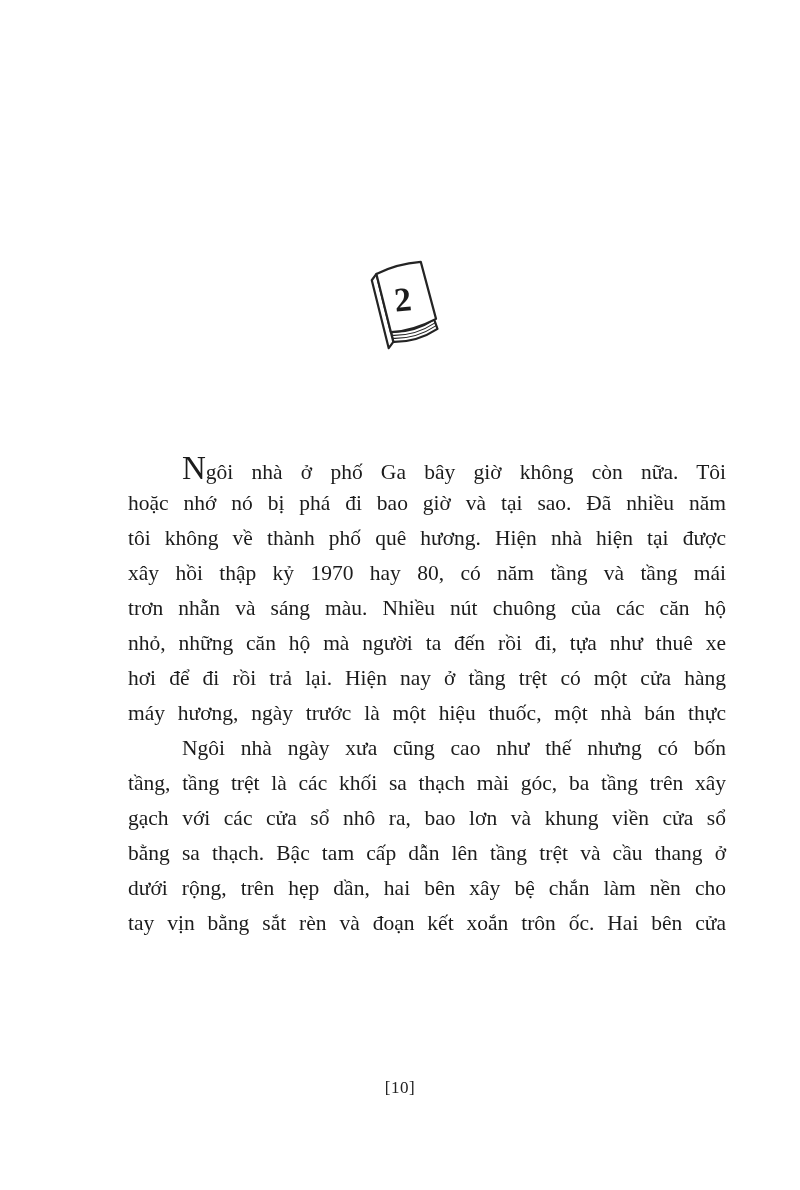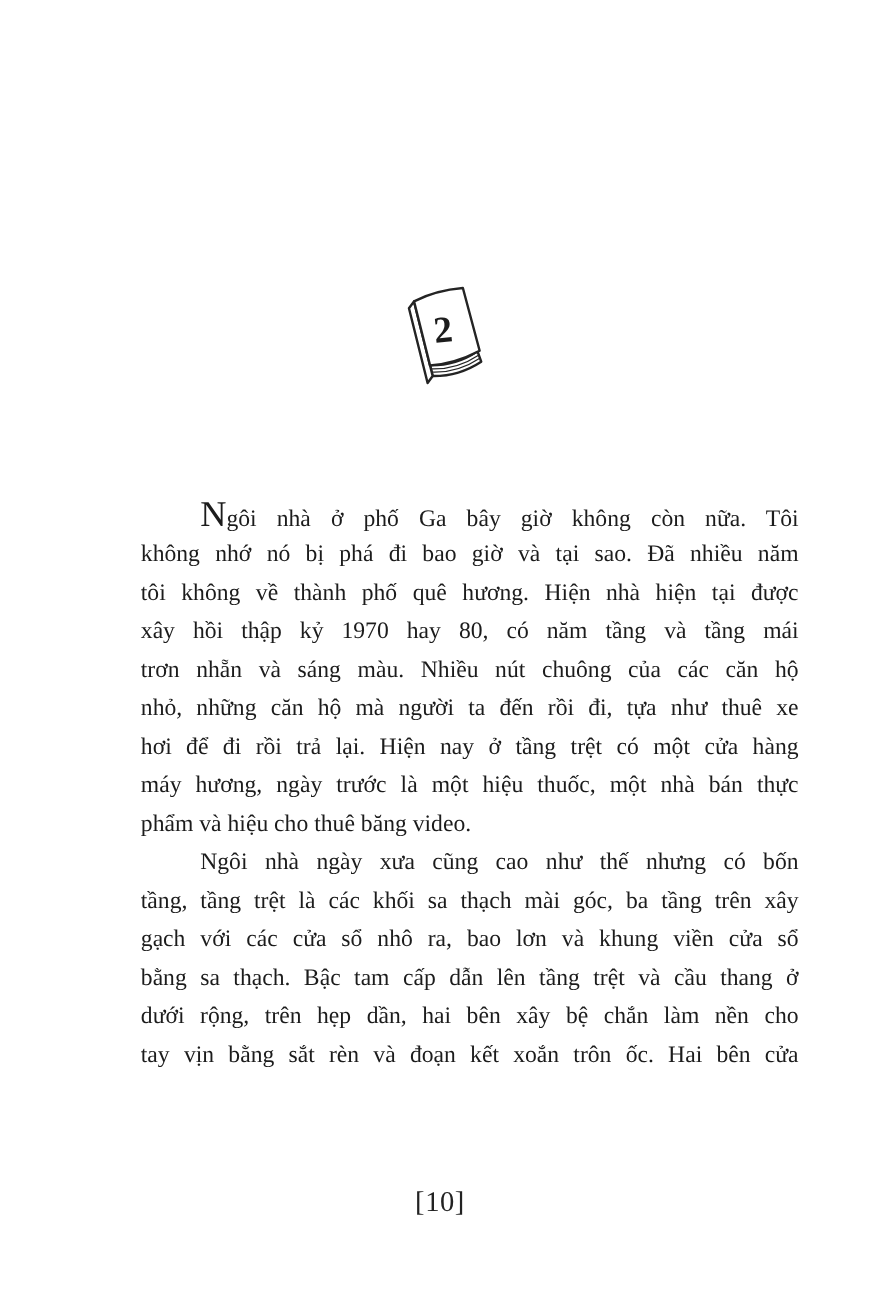--- a/index.html
+++ b/index.html
@@ -50,21 +50,21 @@
   }
   .initial {
     font-size: 33px;
   }
   .footer {
     position: absolute;
     left: 0;
     top: 1078px;
     width: 800px;
     text-align: center;
-    font-size: 26px;
+    font-size: 17px;
     letter-spacing: 0.5px;
     color: #222222;
   }
 </style>
 </head>
 <body>
 
 <div class="page">
 
   <svg class="chapter-icon" viewBox="0 0 98 104" xmlns="http://www.w3.org/2000/svg">
@@ -77,28 +77,27 @@
       <path d="M29 13 L23 18 L23 88 L29 83 Z"></path>
 
       <path d="M29 13 Q51 8 75 12 L76 71 Q51 77 29 73 Z"></path>
     </g>
     <text x="47" y="56" text-anchor="middle" transform="rotate(-6 47 48)" font-family="Liberation Serif, DejaVu Serif, serif" font-size="34" font-weight="bold" fill="#1c1c1c">2</text>
   </svg>
 
   <div class="text-block">
       <div>
         <div class="line indent"><span class="initial">N</span>gôi nhà ở phố Ga bây giờ không còn nữa. Tôi</div>
-        <div class="line">không nhớ nó bị phá đi bao giờ và tại sao. Đã nhiều năm</div>
+        <div class="line">hoặc nhớ nó bị phá đi bao giờ và tại sao. Đã nhiều năm</div>
         <div class="line">tôi không về thành phố quê hương. Hiện nhà hiện tại được</div>
         <div class="line">xây hồi thập kỷ 1970 hay 80, có năm tầng và tầng mái</div>
         <div class="line">trơn nhẵn và sáng màu. Nhiều nút chuông của các căn hộ</div>
         <div class="line">nhỏ, những căn hộ mà người ta đến rồi đi, tựa như thuê xe</div>
         <div class="line">hơi để đi rồi trả lại. Hiện nay ở tầng trệt có một cửa hàng</div>
         <div class="line">máy hương, ngày trước là một hiệu thuốc, một nhà bán thực</div>
-        <div class="line last">phẩm và hiệu cho thuê băng video.</div>
       </div>
       <div>
         <div class="line indent">Ngôi nhà ngày xưa cũng cao như thế nhưng có bốn</div>
         <div class="line">tầng, tầng trệt là các khối sa thạch mài góc, ba tầng trên xây</div>
         <div class="line">gạch với các cửa sổ nhô ra, bao lơn và khung viền cửa sổ</div>
         <div class="line">bằng sa thạch. Bậc tam cấp dẫn lên tầng trệt và cầu thang ở</div>
         <div class="line">dưới rộng, trên hẹp dần, hai bên xây bệ chắn làm nền cho</div>
         <div class="line">tay vịn bằng sắt rèn và đoạn kết xoắn trôn ốc. Hai bên cửa</div>
       </div>
     </div>

